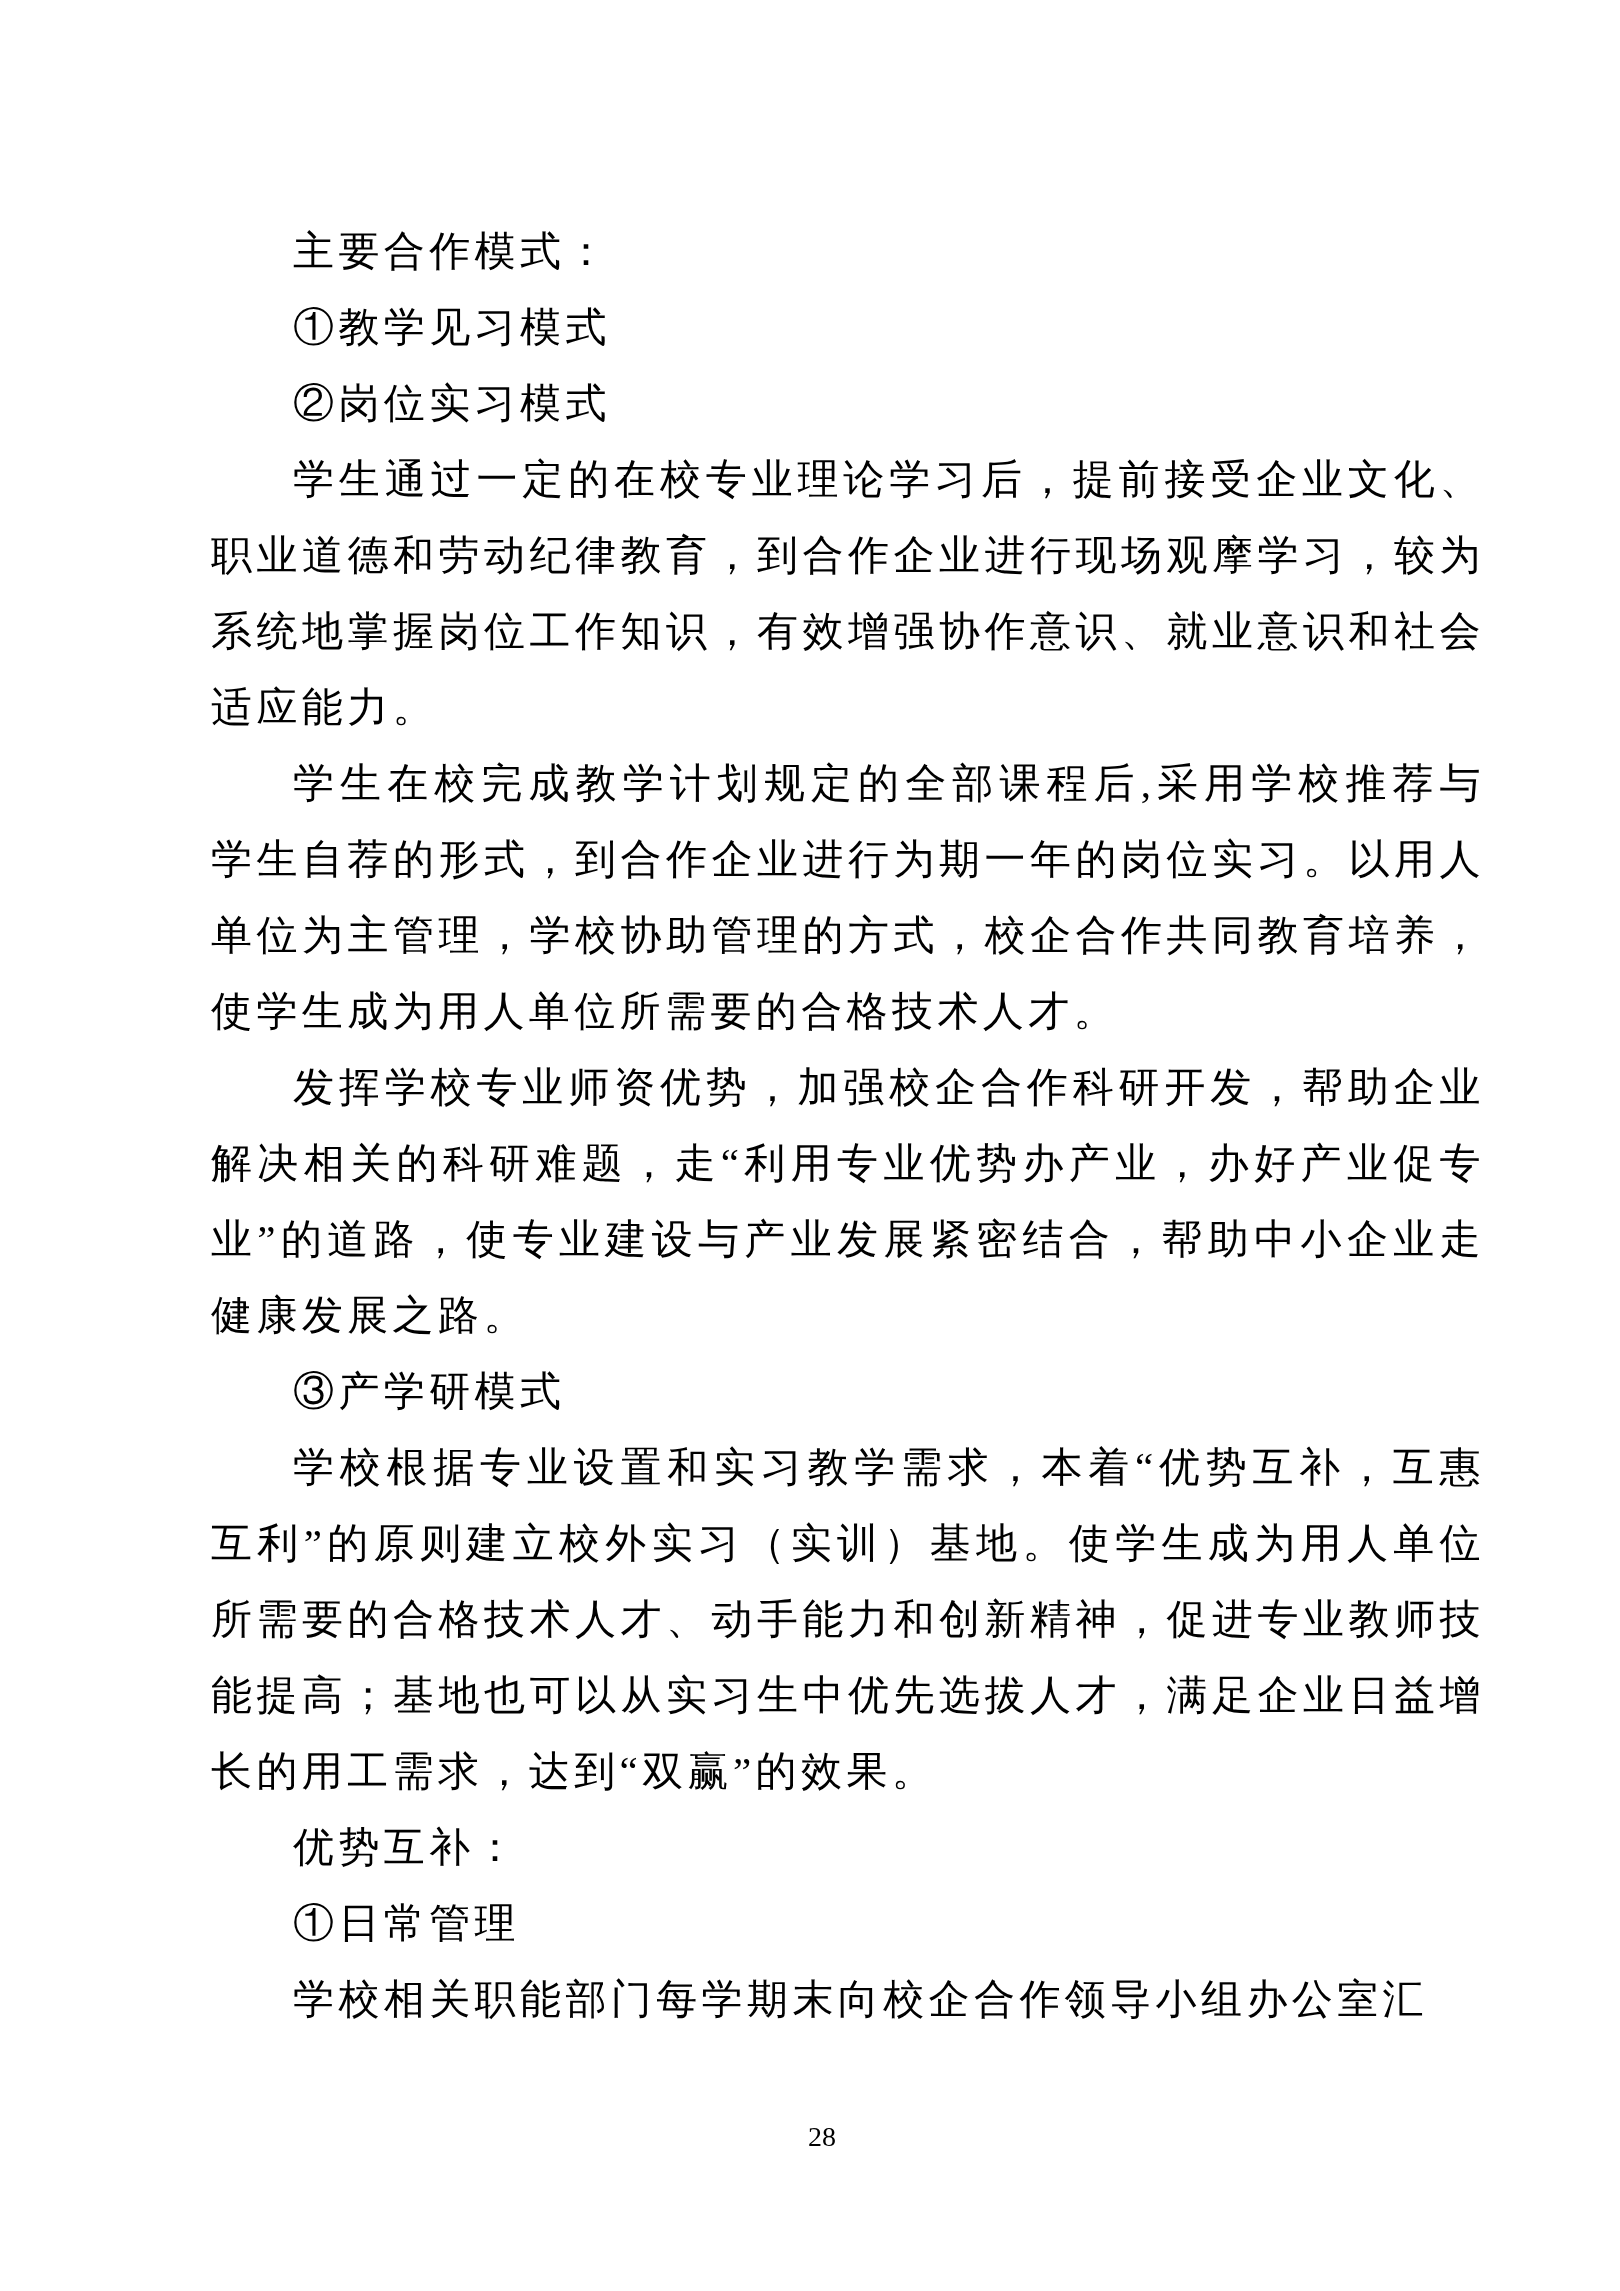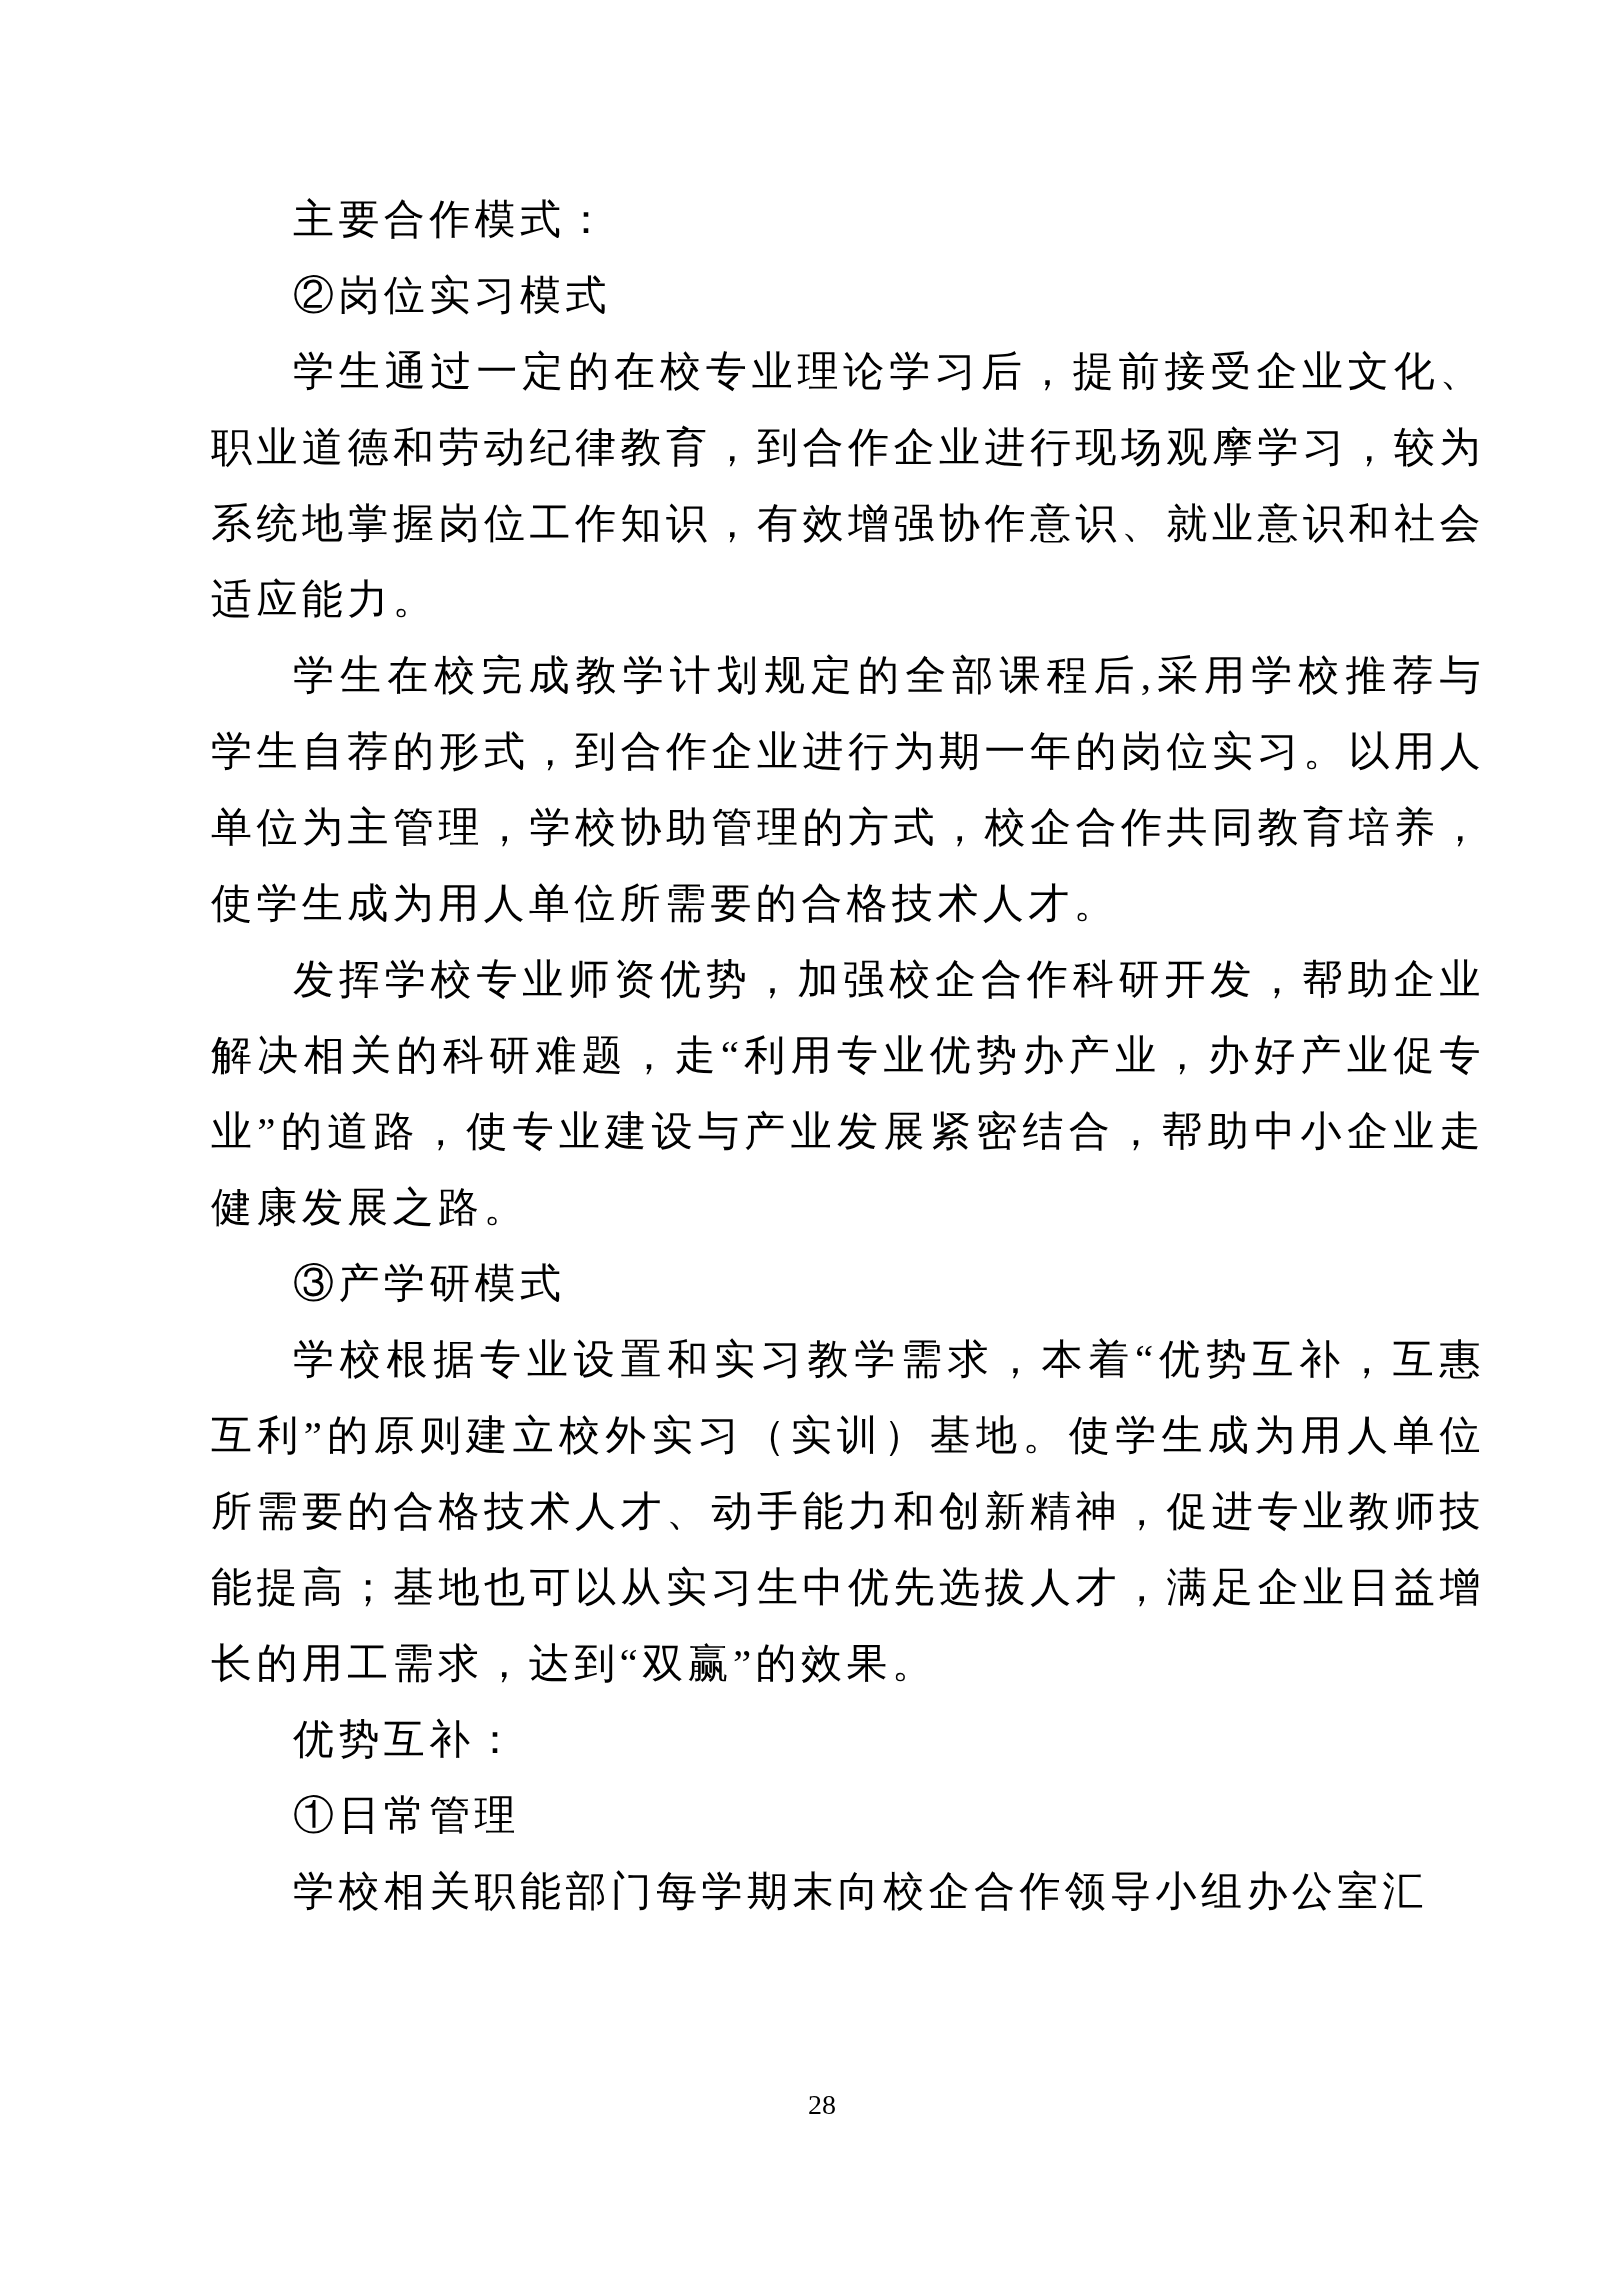--- a/index.html
+++ b/index.html
@@ -12,20 +12,21 @@
     position: relative;
     background: #ffffff;
     font-family: "Liberation Serif", "DejaVu Serif", serif;
     color: #000000;
     overflow: hidden;
   }
   .doc-page {
     position: absolute;
     inset: 0;
     background: #ffffff;
+    margin-top: 32px;
   }
   .content {
     position: absolute;
     left: 211px;
     top: 181px;
     width: 1274px;
     font-size: 41px;
     line-height: 76px;
     letter-spacing: 4.4px;
     text-align: justify;
@@ -46,20 +47,21 @@
     line-height: 33px;
     letter-spacing: 0;
   }
 </style>
 </head>
 <body>
 
 <div class="doc-page">
   <div class="content" id="content">
       <p>主要合作模式：</p>
+      <p>①教学见习模式</p>
       <p>②岗位实习模式</p>
       <p>学生通过一定的在校专业理论学习后，提前接受企业文化、职业道德和劳动纪律教育，到合作企业进行现场观摩学习，较为系统地掌握岗位工作知识，有效增强协作意识、就业意识和社会适应能力。</p>
       <p>学生在校完成教学计划规定的全部课程后,采用学校推荐与学生自荐的形式，到合作企业进行为期一年的岗位实习。以用人单位为主管理，学校协助管理的方式，校企合作共同教育培养，使学生成为用人单位所需要的合格技术人才。</p>
       <p>发挥学校专业师资优势，加强校企合作科研开发，帮助企业解决相关的科研难题，走“利用专业优势办产业，办好产业促专业”的道路，使专业建设与产业发展紧密结合，帮助中小企业走健康发展之路。</p>
       <p>③产学研模式</p>
       <p>学校根据专业设置和实习教学需求，本着“优势互补，互惠互利”的原则建立校外实习（实训）基地。使学生成为用人单位所需要的合格技术人才、动手能力和创新精神，促进专业教师技能提高；基地也可以从实习生中优先选拔人才，满足企业日益增长的用工需求，达到“双赢”的效果。</p>
       <p>优势互补：</p>
       <p>①日常管理</p>
       <p>学校相关职能部门每学期末向校企合作领导小组办公室汇</p>
     </div>

